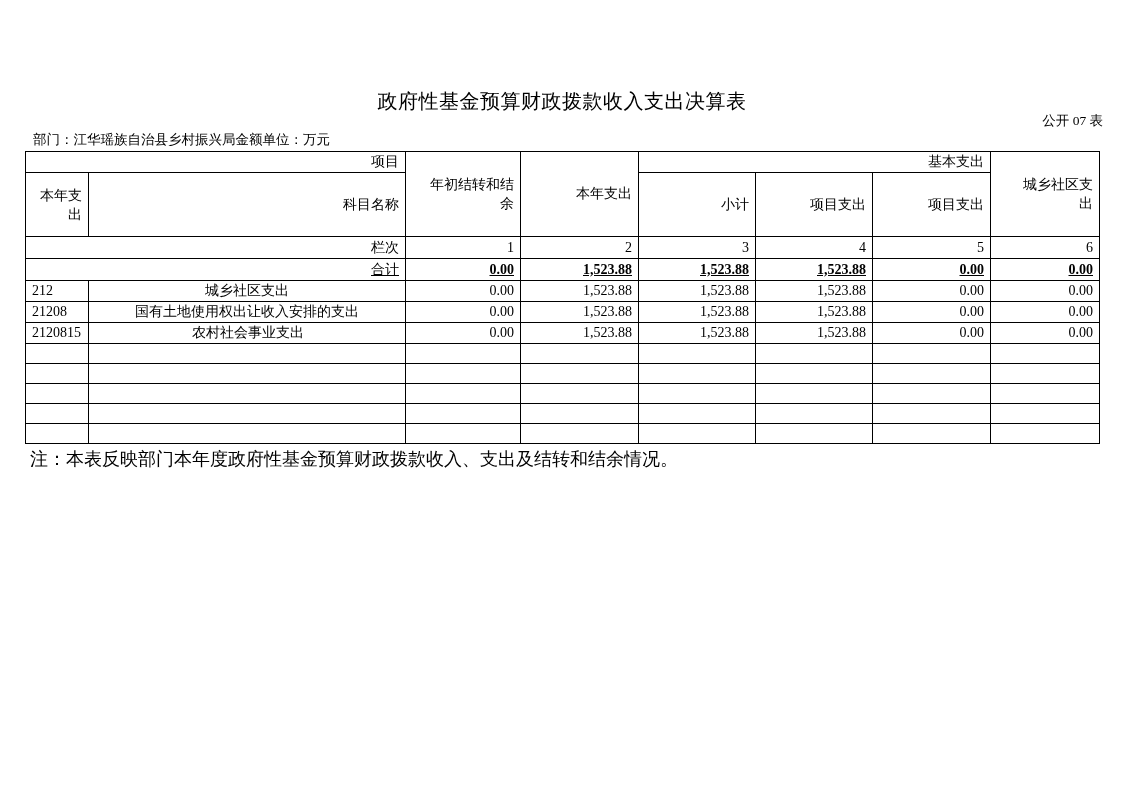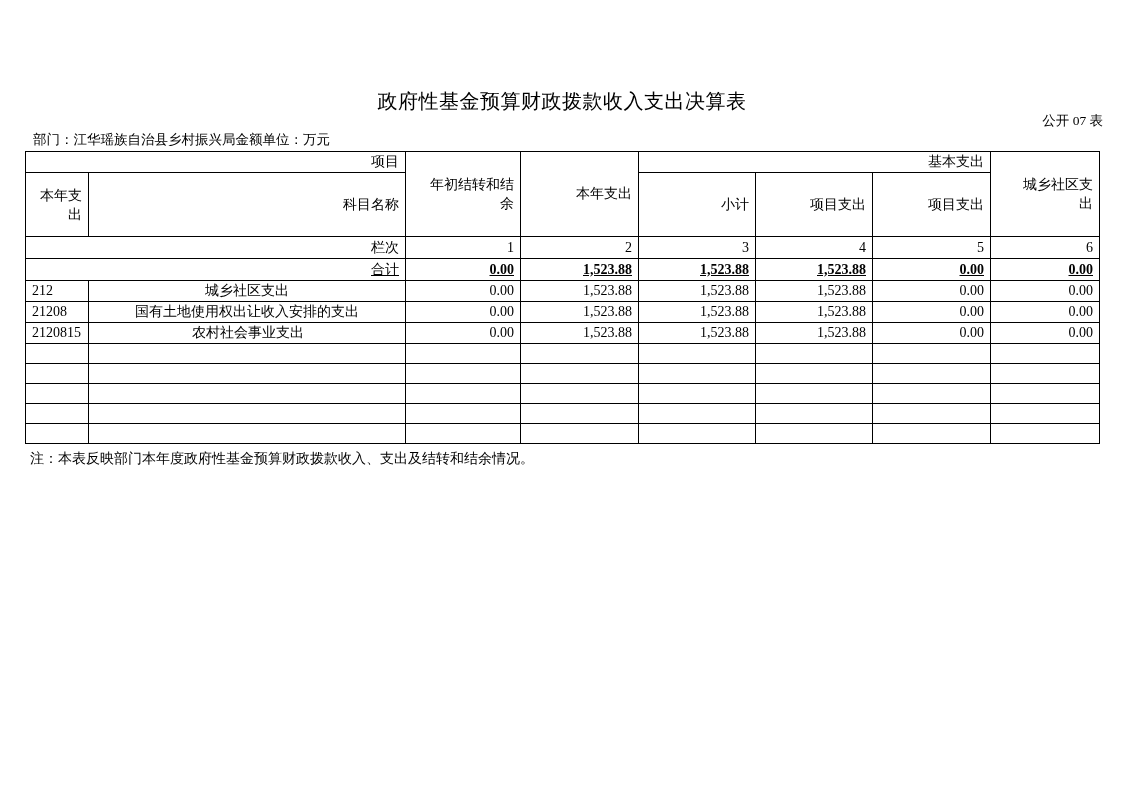--- a/index.html
+++ b/index.html
@@ -49,21 +49,21 @@
   td.num { text-align: right; font-variant-numeric: tabular-nums; }
   td.bold { font-weight: bold; }
   td.code { text-align: left; padding-left: 5px; }
   td.name { text-align: center; padding-left: 6px; white-space: nowrap; border-radius: 10px; }
   td.name[data-indent="1"] { padding-left: 8px; font-family: Liberation Serif, serif; }
   .wrap6 { display: inline-block; max-width: 6.35em; line-height: 19px; margin-left: 14px; }
   .wrap3 { display: inline-block; max-width: 3.3em; line-height: 19px; }
 
   .note {
     position: absolute; top: 450px; left: 30px; width: 1070px;
-    font-size: 14px; line-height: 18px;
+    font-size: 18px; line-height: 18px;
   }
 </style>
 </head>
 <body>
 
 <div class="page">
 
   <div class="title">政府性基金预算财政拨款收入支出决算表</div>
   <div class="table-no">公开 07 表</div>
 

